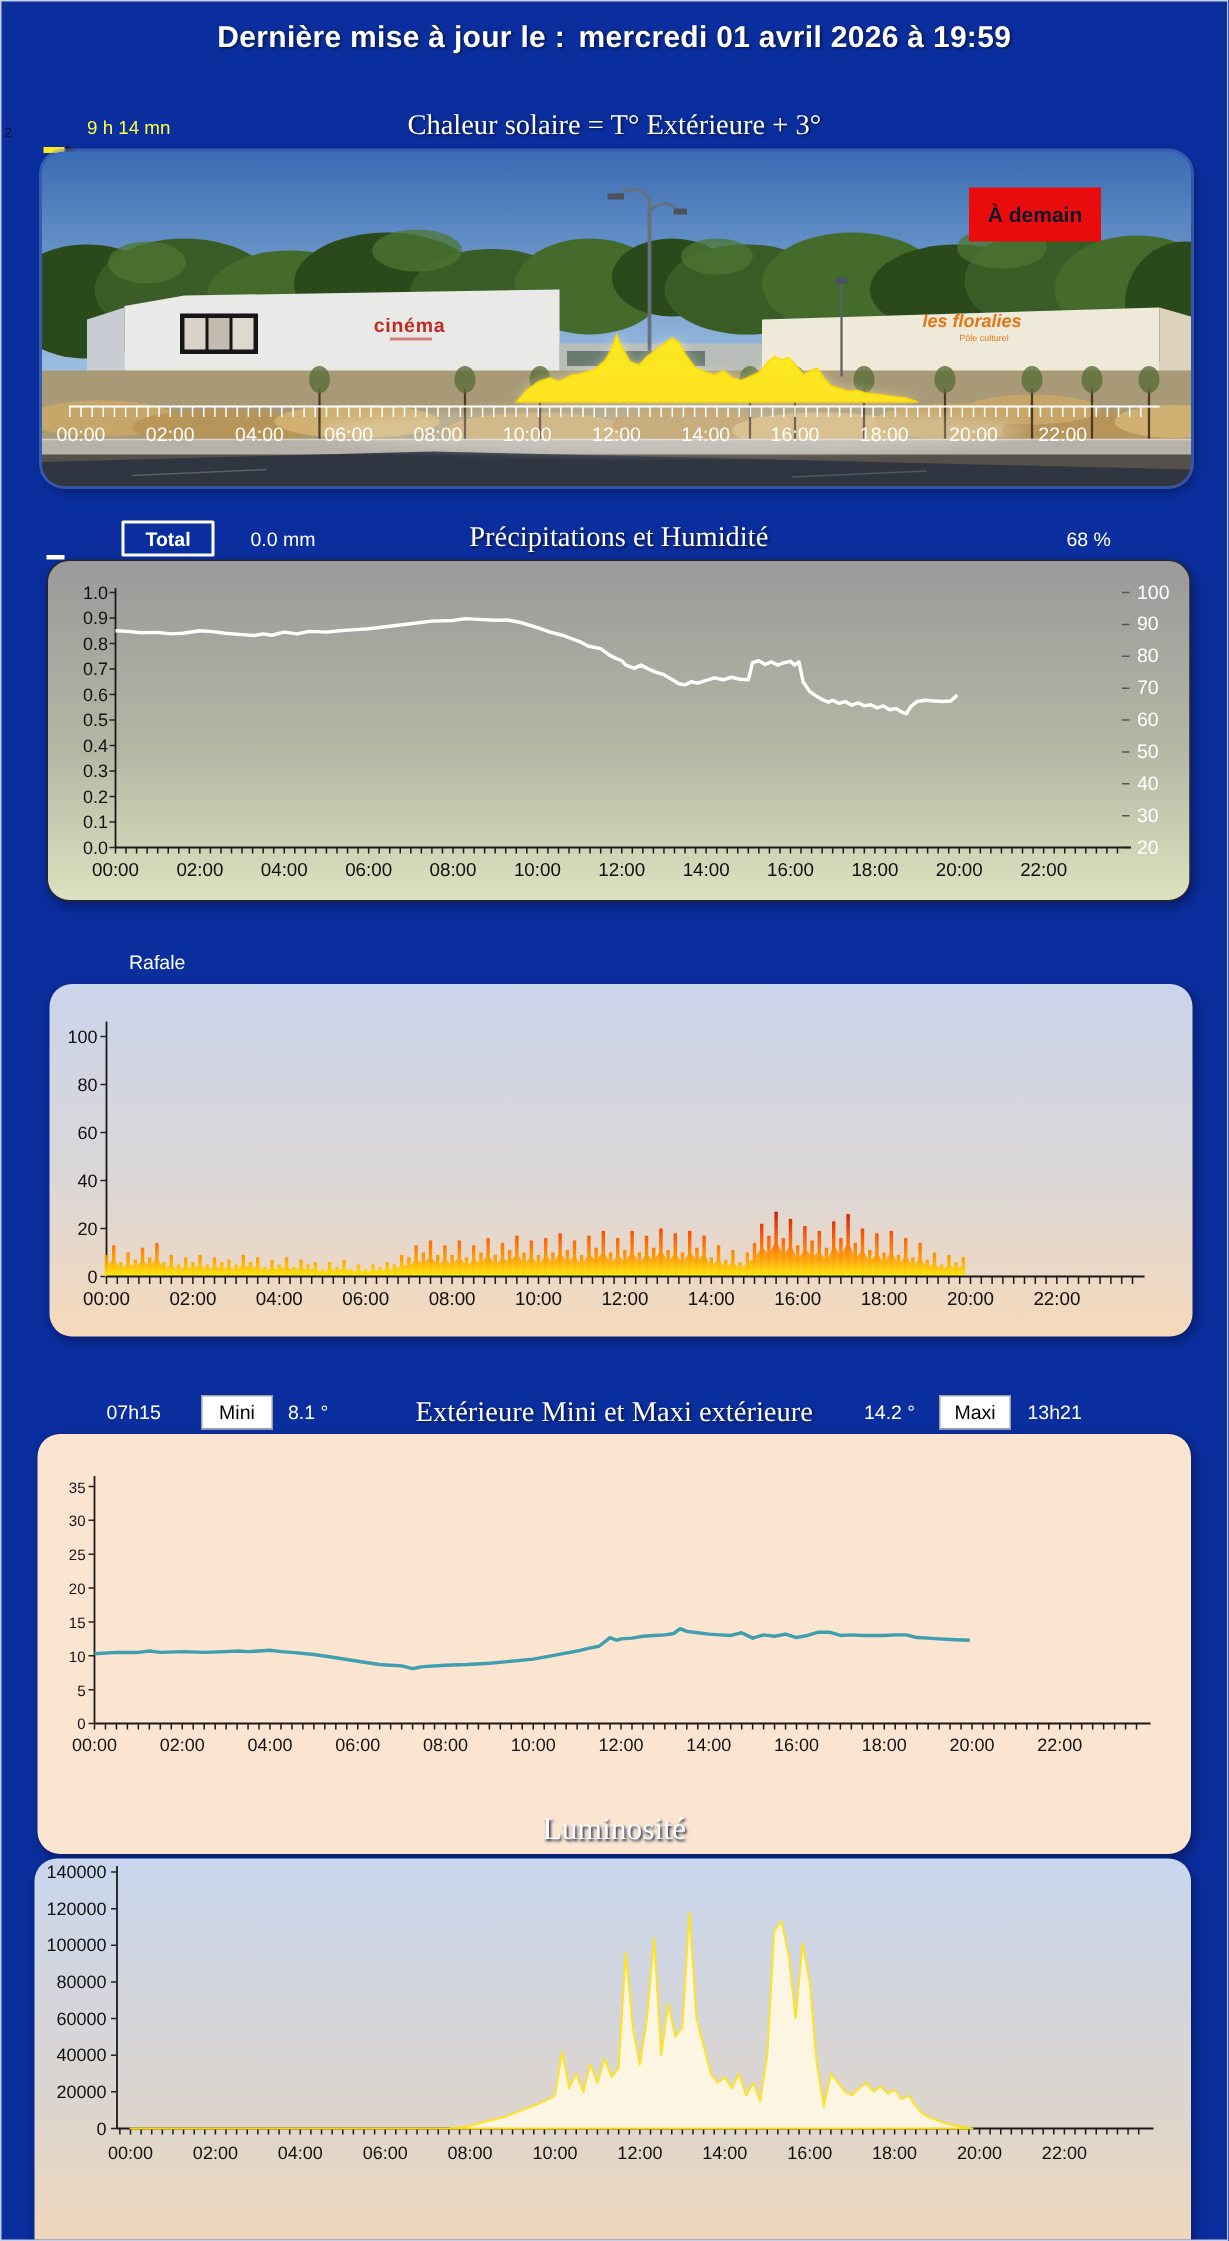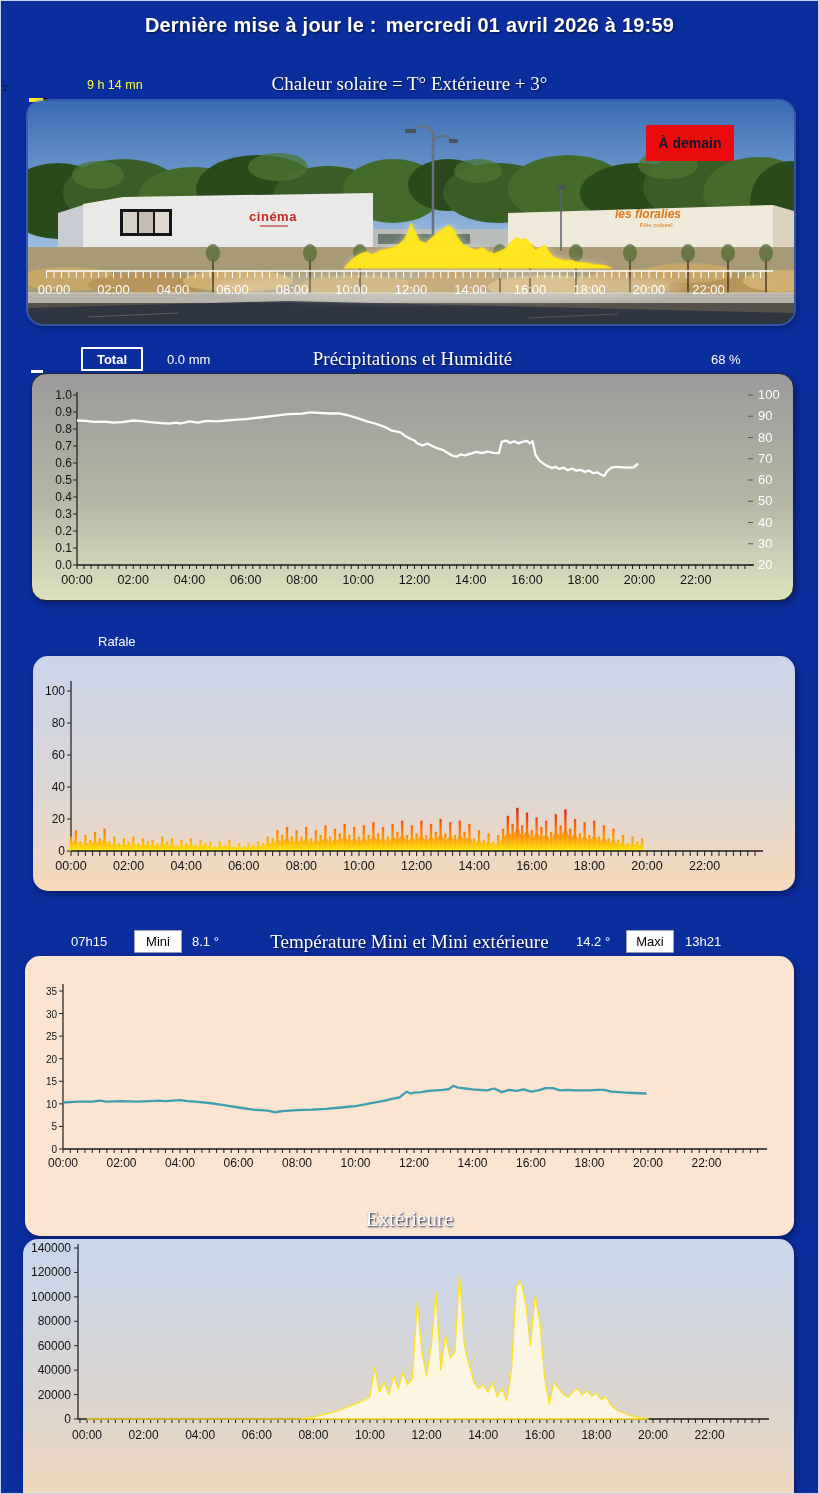--- a/index.html
+++ b/index.html
@@ -6,27 +6,27 @@
   .page{position:relative;width:819px;height:1494px;background:#0b2e9e;overflow:hidden;
         border:1px solid #c8d0e8;box-sizing:border-box;
         font-family:"Liberation Sans","DejaVu Sans",sans-serif;color:#fff;}
   .abs{position:absolute;}
   .hdr{left:0;right:0;top:13px;text-align:center;font-size:20px;font-weight:600;
        text-shadow:1px 1px 2px #05123a;letter-spacing:.2px;}
   .hdr .dt{margin-left:9px;}
   .edge2{left:2px;top:82px;font-size:9px;color:#0d0d20;}
   .serifT{font-family:"Liberation Serif","DejaVu Serif",serif;text-shadow:1px 1px 2px #05123a;}
   .t1{left:0;right:0;top:72px;text-align:center;font-size:19px;}
-  .yellowLbl{left:57px;top:77px;font-size:12.5px;color:#ffff42;margin-left:29px;}
+  .yellowLbl{left:57px;top:77px;font-size:12.5px;color:#ffff42;}
   .t2{left:30px;width:763px;top:347px;text-align:center;font-size:19px;}
   .mm{left:166px;top:351px;font-size:13px;}
   .pct{left:710px;top:351px;font-size:13px;}
   .totalBtn{left:80px;top:346px;width:62px;height:24px;background:transparent;border:2px solid #fff;
             color:#fff;font-size:13px;font-family:inherit;padding:0;border-radius:1px;font-weight:bold;}
-  .rafale{left:97px;top:633px;font-size:13px;}
+  .rafale{left:85px;top:633px;font-size:13px;}
   .t3{left:237px;top:626px;font-size:21px;white-space:nowrap;}
   .t3 .sub{font-size:13.5px;}
   .t4{left:0;right:0;top:930px;text-align:center;font-size:19px;}
   .miniTime{left:70px;top:933px;font-size:13px;}
   .whiteBtn{width:48px;height:23px;background:#fff;border:1px solid #9aa0aa;color:#000000;
             font-size:13px;font-family:inherit;padding:0;}
   .miniBtn{left:133px;top:929px;}
   .miniVal{left:191px;top:933px;font-size:13px;}
   .maxiVal{left:575px;top:933px;font-size:13px;text-align:center;}
   .maxiBtn{left:625px;top:929px;}
@@ -690,21 +690,21 @@
         <text x="498.8" y="214" text-anchor="middle" fill="#111" font-size="12.5" font-weight="400">16:00</text>
         <text x="556.4" y="214" text-anchor="middle" fill="#111" font-size="12.5" font-weight="400">18:00</text>
         <text x="614" y="214" text-anchor="middle" fill="#111" font-size="12.5" font-weight="400">20:00</text>
         <text x="671.6" y="214" text-anchor="middle" fill="#111" font-size="12.5" font-weight="400">22:00</text>
       </svg>
   </div>
 
   <div class="abs miniTime">07h15</div>
   <button class="abs whiteBtn miniBtn">Mini</button>
   <div class="abs miniVal">8.1 °</div>
-  <div class="abs t4 serifT">Température Mini et Mini extérieure</div>
+  <div class="abs t4 serifT">Extérieure Mini et Maxi extérieure</div>
   <div class="abs maxiVal">14.2 °</div>
   <button class="abs whiteBtn maxiBtn">Maxi</button>
   <div class="abs maxiTime">13h21</div>
   <div class="panel p4">
     <svg id="svg-temp" width="769" height="222">
         <line x1="38" y1="28" x2="38" y2="193" stroke="#1a1a1a" stroke-width="1.2"></line>
         <text x="32" y="39" text-anchor="end" fill="#111" font-size="10">35</text>
         <line x1="34" y1="35" x2="38" y2="35" stroke="#222" stroke-width="1"></line>
         <text x="32" y="61.57" text-anchor="end" fill="#111" font-size="10">30</text>
         <line x1="34" y1="57.57" x2="38" y2="57.57" stroke="#222" stroke-width="1"></line>
@@ -826,21 +826,21 @@
         <text x="389" y="211" text-anchor="middle" fill="#111" font-size="12" font-weight="400">12:00</text>
         <text x="447.5" y="211" text-anchor="middle" fill="#111" font-size="12" font-weight="400">14:00</text>
         <text x="506" y="211" text-anchor="middle" fill="#111" font-size="12" font-weight="400">16:00</text>
         <text x="564.5" y="211" text-anchor="middle" fill="#111" font-size="12" font-weight="400">18:00</text>
         <text x="623" y="211" text-anchor="middle" fill="#111" font-size="12" font-weight="400">20:00</text>
         <text x="681.5" y="211" text-anchor="middle" fill="#111" font-size="12" font-weight="400">22:00</text>
         <polyline points="38.0,146.5 52.6,145.6 67.3,145.6 74.6,144.7 81.9,145.6 96.5,145.1 111.1,145.6 125.8,145.1 133.1,144.7 140.4,145.1 147.7,144.7 155.0,144.2 162.3,145.1 169.6,145.6 184.3,147.0 198.9,149.2 213.5,151.5 228.1,153.7 235.4,154.2 242.8,154.6 250.1,156.4 254.5,155.5 257.4,155.1 272.0,154.2 286.6,153.7 301.3,152.8 315.9,151.5 330.5,150.1 345.1,147.4 359.8,144.7 367.1,142.9 374.4,141.5 381.7,135.7 386.1,137.5 389.0,136.6 396.3,136.1 403.6,134.8 410.9,134.3 418.3,133.9 424.1,133.0 428.5,129.8 432.9,131.6 440.2,132.5 447.5,133.4 454.8,133.9 462.1,134.3 469.4,132.5 476.8,136.1 484.1,133.9 491.4,134.8 498.7,133.4 506.0,135.7 513.3,134.3 520.6,132.1 527.9,132.1 535.3,134.3 542.6,133.9 549.9,134.3 564.5,134.3 571.8,133.9 579.1,133.9 586.4,135.7 593.8,136.1 601.1,136.6 608.4,137.0 621.5,137.5" fill="none" stroke="#3f9fb0" stroke-width="2.3" stroke-linejoin="round"></polyline>
       </svg>
   </div>
 
-  <div class="abs t5 serifT">Extérieure</div>
+  <div class="abs t5 serifT">Luminosité</div>
   <div class="panel p5">
     <svg id="svg-lum" width="771" height="247">
         <line x1="55" y1="5" x2="55" y2="180" stroke="#1a1a1a" stroke-width="1.2"></line>
         <text x="48" y="13" text-anchor="end" fill="#111" font-size="12">140000</text>
         <line x1="51" y1="9" x2="55" y2="9" stroke="#222" stroke-width="1"></line>
         <text x="48" y="37.43" text-anchor="end" fill="#111" font-size="12">120000</text>
         <line x1="51" y1="33.43" x2="55" y2="33.43" stroke="#222" stroke-width="1"></line>
         <text x="48" y="61.86" text-anchor="end" fill="#111" font-size="12">100000</text>
         <line x1="51" y1="57.86" x2="55" y2="57.86" stroke="#222" stroke-width="1"></line>
         <text x="48" y="86.28999999999999" text-anchor="end" fill="#111" font-size="12">80000</text>

